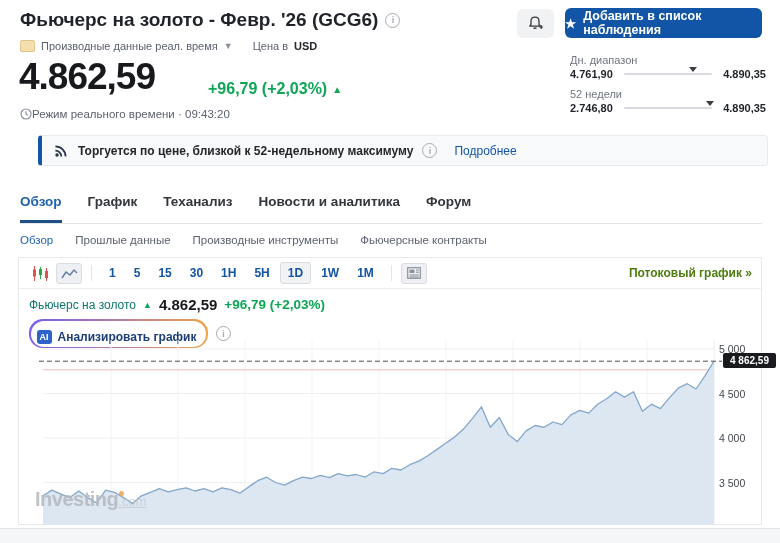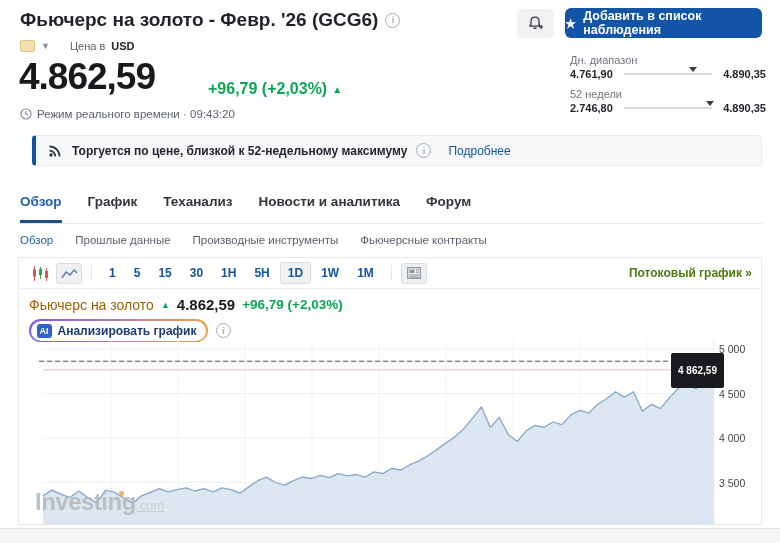--- a/index.html
+++ b/index.html
@@ -14,30 +14,30 @@
   #watch-btn{left:565px;top:8px;width:197px;height:30px;background:#1254a5;border-radius:6px;color:#fff;
     font-size:12.5px;font-weight:bold;display:flex;align-items:center;justify-content:center;gap:7px;cursor:pointer;}
   #meta{left:20px;top:40px;display:flex;align-items:center;gap:6px;font-size:11px;color:#5b616e;}
   .flag{width:13px;height:10px;background:#f5debo;background:#f5deb0;border:1px solid #e0c486;border-radius:2px;}
   .caret{font-size:9px;color:#8b919b;}
   #meta .price-in{margin-left:14px;}
   #meta .usd{font-weight:bold;color:#23262b;}
   #price{left:19px;top:56px;font-size:37px;font-weight:bold;color:#17191c;letter-spacing:-1px;}
   #change{left:208px;top:80px;font-size:16px;font-weight:bold;color:#0ca655;display:flex;align-items:center;gap:5px;}
   #change .arr{font-size:10px;}
-  #realtime{left:20px;top:108px;font-size:11.5px;color:#5b616e;display:flex;align-items:center;gap:5px;}
+  #realtime{left:20px;top:108px;font-size:11.5px;color:#5b616e;display:flex;align-items:center;}
   
   #ranges{left:570px;top:54px;width:196px;font-size:11px;}
   .r-label{color:#70767f;margin-bottom:2px;}
   .r-row{display:flex;align-items:center;gap:11px;font-weight:bold;color:#1f2228;margin-bottom:8px;}
   .r-line{flex:1;position:relative;height:2px;background:#d7dade;border-radius:1px;}
   .r-marker{position:absolute;top:-6px;width:0;height:0;border-left:4px solid transparent;
     border-right:4px solid transparent;border-top:5px solid #3a3e44;}
   
-  #banner{left:32px;top:135px;width:730px;height:31px;box-sizing:border-box;background:#f8f9fb;
+  #banner{left:38px;top:135px;width:730px;height:31px;box-sizing:border-box;background:#f8f9fb;
     border:1px solid #e8eaee;border-left:4px solid #1254a5;border-radius:4px;display:flex;
     align-items:center;gap:9px;padding:0 12px;}
   #banner .b-text{font-size:12px;font-weight:bold;color:#23262b;}
   #banner .b-link{font-size:12px;color:#1254a5;margin-left:8px;cursor:pointer;}
   
   #tabs-wrap{left:20px;top:194px;width:742px;height:29px;border-bottom:1px solid #e4e6e9;}
   #tabs{display:flex;gap:26px;height:29px;}
   .tab{font-size:13.5px;font-weight:bold;color:#32363c;padding-bottom:9px;border-bottom:3px solid transparent;cursor:pointer;white-space:nowrap;}
   .tab.active{color:#2062af;border-bottom-color:#1f4f87;}
   #subtabs{left:20px;top:234px;display:flex;gap:22px;font-size:11.5px;color:#5b616e;}
@@ -49,42 +49,42 @@
   .icon-btn{width:26px;height:21px;display:flex;align-items:center;justify-content:center;border-radius:3px;
     border:1px solid transparent;cursor:pointer;box-sizing:border-box;}
   .icon-btn.selected{background:#eef0f3;border-color:#d9dce0;}
   .vsep{width:1px;height:16px;background:#e3e5e8;margin:0 7px;}
   .tf{font-size:12px;font-weight:bold;color:#1254a5;padding:3px 7px;border:1px solid transparent;border-radius:3px;cursor:pointer;}
   .tf.active{background:#f1f2f4;border-color:#d9dce0;}
   #stream-link{margin-left:auto;font-size:12px;font-weight:bold;color:#4d7c0f;cursor:pointer;}
   
   #chart-head{position:relative;padding:7px 10px 0;}
   #ch-row1{display:flex;align-items:center;gap:7px;}
-  #ch-name{font-size:14px;color:#a16207;}
+  #ch-name{font-size:12px;color:#0f766e;}
   #ch-marker{font-size:9px;color:#0ca655;}
   #ch-price{font-size:15px;font-weight:bold;color:#17191c;}
   #ch-change{font-size:13.5px;font-weight:bold;color:#0ca655;}
   #trade-btns{position:absolute;right:10px;top:6px;display:flex;gap:8px;}
   .trade{height:23px;border:none;border-radius:4px;color:#fff;font-size:12.5px;font-weight:bold;
     padding:0 15px;cursor:pointer;font-family:"Liberation Sans",sans-serif;}
   #buy{background:#2ea646;}
   #sell{background:#e64444;}
   #ai-row{display:flex;align-items:center;gap:8px;margin-top:6px;}
   #ai-pill{background:linear-gradient(90deg,#7a5cf0,#f0a24b);padding:1.5px;border-radius:14px;cursor:pointer;}
-  #ai-inner{background:#fff;border-radius:13px;display:flex;align-items:center;gap:6px;padding:3px 10px 3px 6px;}
+  #ai-inner{background:#fff;border-radius:13px;display:flex;align-items:center;gap:6px;padding:9px 10px 3px 6px;}
   #ai-badge{background:#2e62c8;color:#fff;font-size:9px;font-weight:bold;border-radius:3px;padding:2px 3px;}
   #ai-label{font-size:12px;font-weight:bold;color:#1d3e75;}
   
   #chartSvg{position:absolute;left:1px;top:82px;z-index:1;}
   #y-axis{position:absolute;left:695px;top:82px;width:48px;height:185px;z-index:2;}
   .ytick{position:absolute;left:5px;font-size:10.5px;color:#43474d;}
-  #price-tag{position:absolute;left:652px;width:49px;background:#191b1e;color:#fff;font-size:10px;
-    font-weight:bold;padding:12px 2px;border-radius:2px;text-align:center;z-index:6;}
+  #price-tag{position:absolute;left:704px;width:49px;background:#191b1e;color:#fff;font-size:10px;
+    font-weight:bold;padding:2px 2px;border-radius:2px;text-align:center;z-index:6;}
   #watermark{position:absolute;left:16px;top:230px;z-index:5;opacity:.85;display:flex;align-items:baseline;}
-  #wm-bold{font-size:24px;font-weight:bold;color:#b4b8be;letter-spacing:-0.5px;}
+  #wm-bold{font-size:20px;font-weight:bold;color:#b4b8be;letter-spacing:-0.5px;}
   #wm-tld{font-size:13px;color:#c7cace;text-decoration:underline;}
   #wm-dot{position:absolute;left:84px;top:3px;width:5px;height:5px;border-radius:50%;background:#f0a24b;}
   
   #footer{left:0;top:528px;width:780px;height:15px;background:#f5f6f7;border-top:1px solid #e4e5e7;}
 </style>
 </head>
 <body>
 
 <div class="abs" id="title">
   <span>Фьючерс на золото - Февр. '26 (GCG6)</span>
@@ -99,20 +99,21 @@
   </svg>
 </div>
 
 <div class="abs" id="watch-btn">
   <span>★</span>
   <span>Добавить в список наблюдения</span>
 </div>
 
 <div class="abs" id="meta">
   <span class="flag"></span>
+  <span>Производные данные реал. время</span>
   <span class="caret">▼</span>
   <span class="price-in">Цена в</span>
   <span class="usd">USD</span>
 </div>
 
 <div class="abs" id="price">4.862,59</div>
 <div class="abs" id="change">
   <span>+96,79 (+2,03%)</span>
   <span class="arr">▲</span>
 </div>

